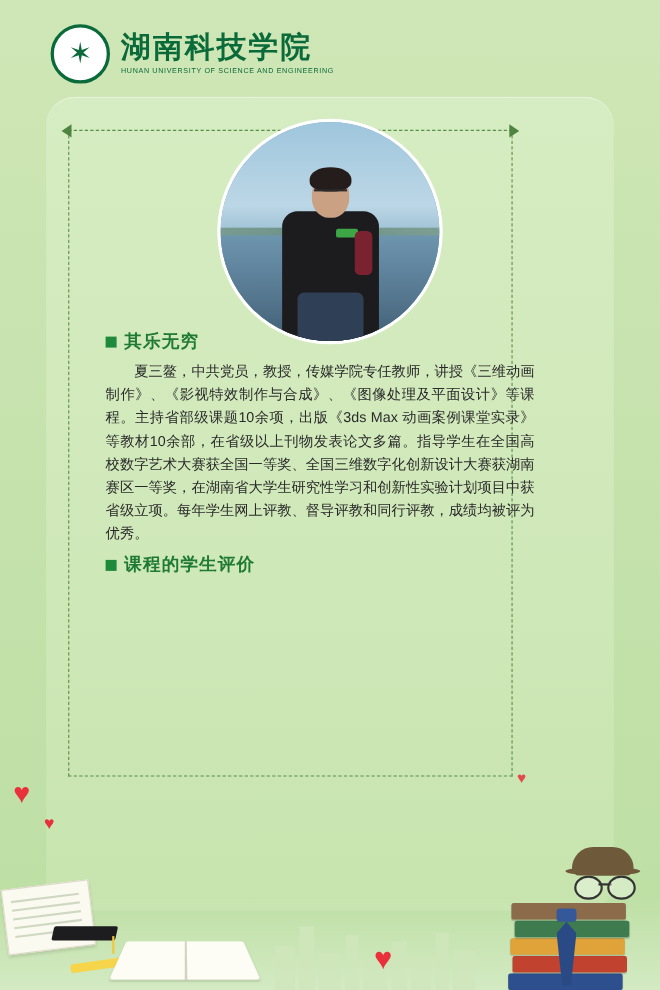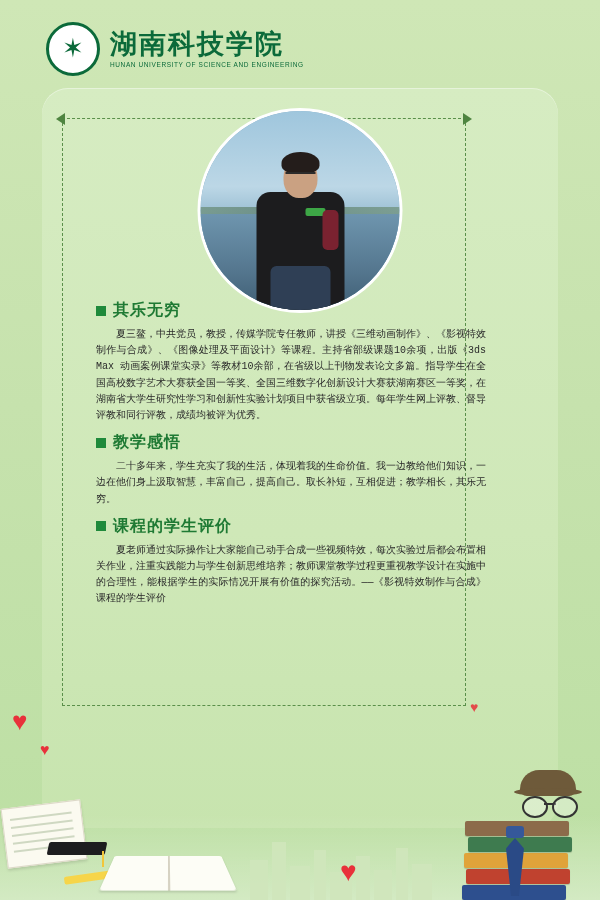--- a/index.html
+++ b/index.html
@@ -139,23 +139,23 @@
   }
   .sec-head .sq{
     width:10px;height:10px;background:#1f8a3b;display:inline-block;flex:0 0 auto;
   }
   .sec-title{
     font-size:16px;font-weight:bold;color:#1f7a34;letter-spacing:1px;
     font-family:"DejaVu Sans","Liberation Sans",sans-serif;
   }
   .para{
     margin:0 0 4px 0;
-    font-size:10px;line-height:1.62;color:#2a2a2a;text-indent:2em;
+    font-size:13px;line-height:1.62;color:#2a2a2a;text-indent:2em;
     text-align:justify;
-    font-family:Liberation Mono, monospace;
+    font-family:Liberation Sans, sans-serif;
   }
   .sec-block{margin-bottom:8px;}
 
   
   .skyline{
     position:absolute;left:0;right:0;bottom:0;height:86px;
     background:linear-gradient(180deg,rgba(255,255,255,0) 0%,rgba(255,255,255,.35) 100%);
   }
   .skyline .b{position:absolute;bottom:0;background:#cfe6bb;opacity:.9;}
   .hearts span{
@@ -272,34 +272,26 @@
   <div class="content">
 
     <div class="sec-block">
       <div class="sec-head">
         <span class="sq"></span>
         <span class="sec-title">其乐无穷</span>
       </div>
       <p class="para">夏三鳌，中共党员，教授，传媒学院专任教师，讲授《三维动画制作》、《影视特效制作与合成》、《图像处理及平面设计》等课程。主持省部级课题10余项，出版《3ds Max 动画案例课堂实录》等教材10余部，在省级以上刊物发表论文多篇。指导学生在全国高校数字艺术大赛获全国一等奖、全国三维数字化创新设计大赛获湖南赛区一等奖，在湖南省大学生研究性学习和创新性实验计划项目中获省级立项。每年学生网上评教、督导评教和同行评教，成绩均被评为优秀。</p>
     </div>
 
-    <div class="sec-block">
-      <div class="sec-head">
-        <span class="sq"></span>
-        <span class="sec-title">教学感悟</span>
-      </div>
-      <p class="para">二十多年来，学生充实了我的生活，体现着我的生命价值。我一边教给他们知识，一边在他们身上汲取智慧，丰富自己，提高自己。取长补短，互相促进；教学相长，其乐无穷。</p>
-    </div>
 
     <div class="sec-block">
       <div class="sec-head">
         <span class="sq"></span>
         <span class="sec-title">课程的学生评价</span>
       </div>
-      <p class="para">夏老师通过实际操作让大家能自己动手合成一些视频特效，每次实验过后都会布置相关作业，注重实践能力与学生创新思维培养；教师课堂教学过程更重视教学设计在实施中的合理性，能根据学生的实际情况开展有价值的探究活动。——《影视特效制作与合成》课程的学生评价</p>
     </div>
 
   </div>
 
   <div class="skyline">
     <div class="b" style="left:250px;width:18px;height:40px;"></div>
     <div class="b" style="left:272px;width:14px;height:58px;"></div>
     <div class="b" style="left:290px;width:20px;height:34px;"></div>
     <div class="b" style="left:314px;width:12px;height:50px;"></div>
     <div class="b" style="left:330px;width:22px;height:28px;"></div>

